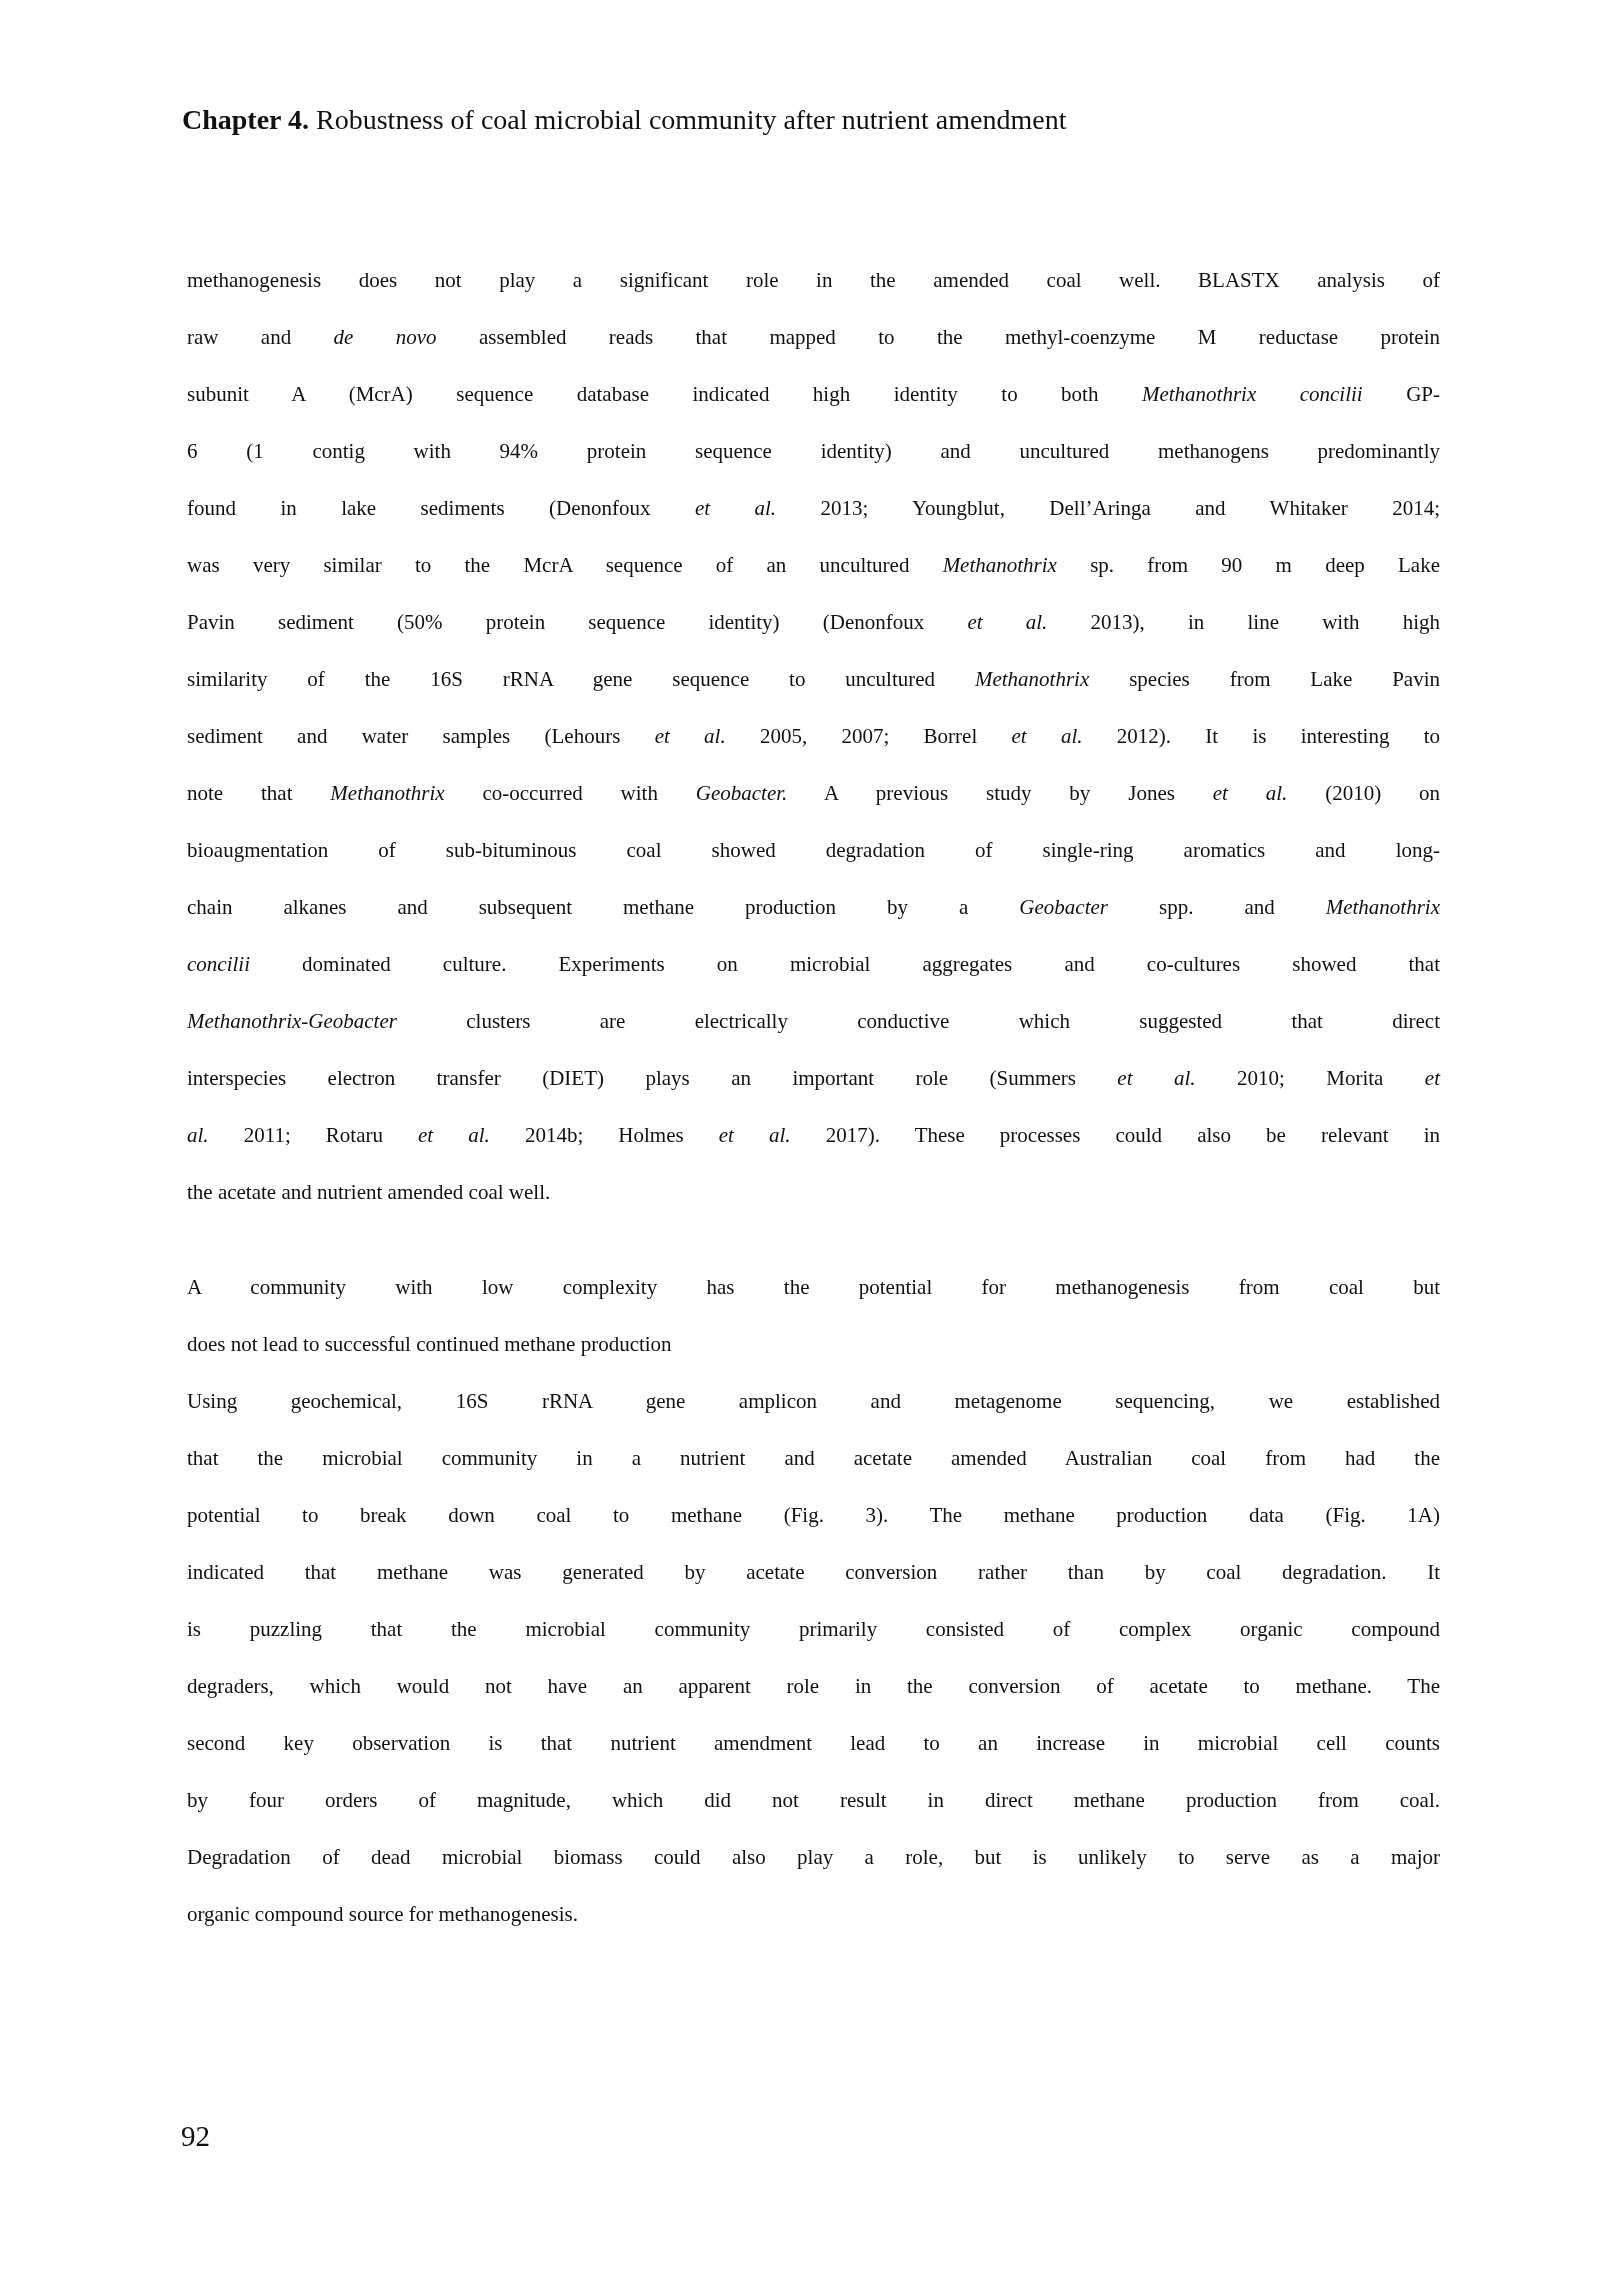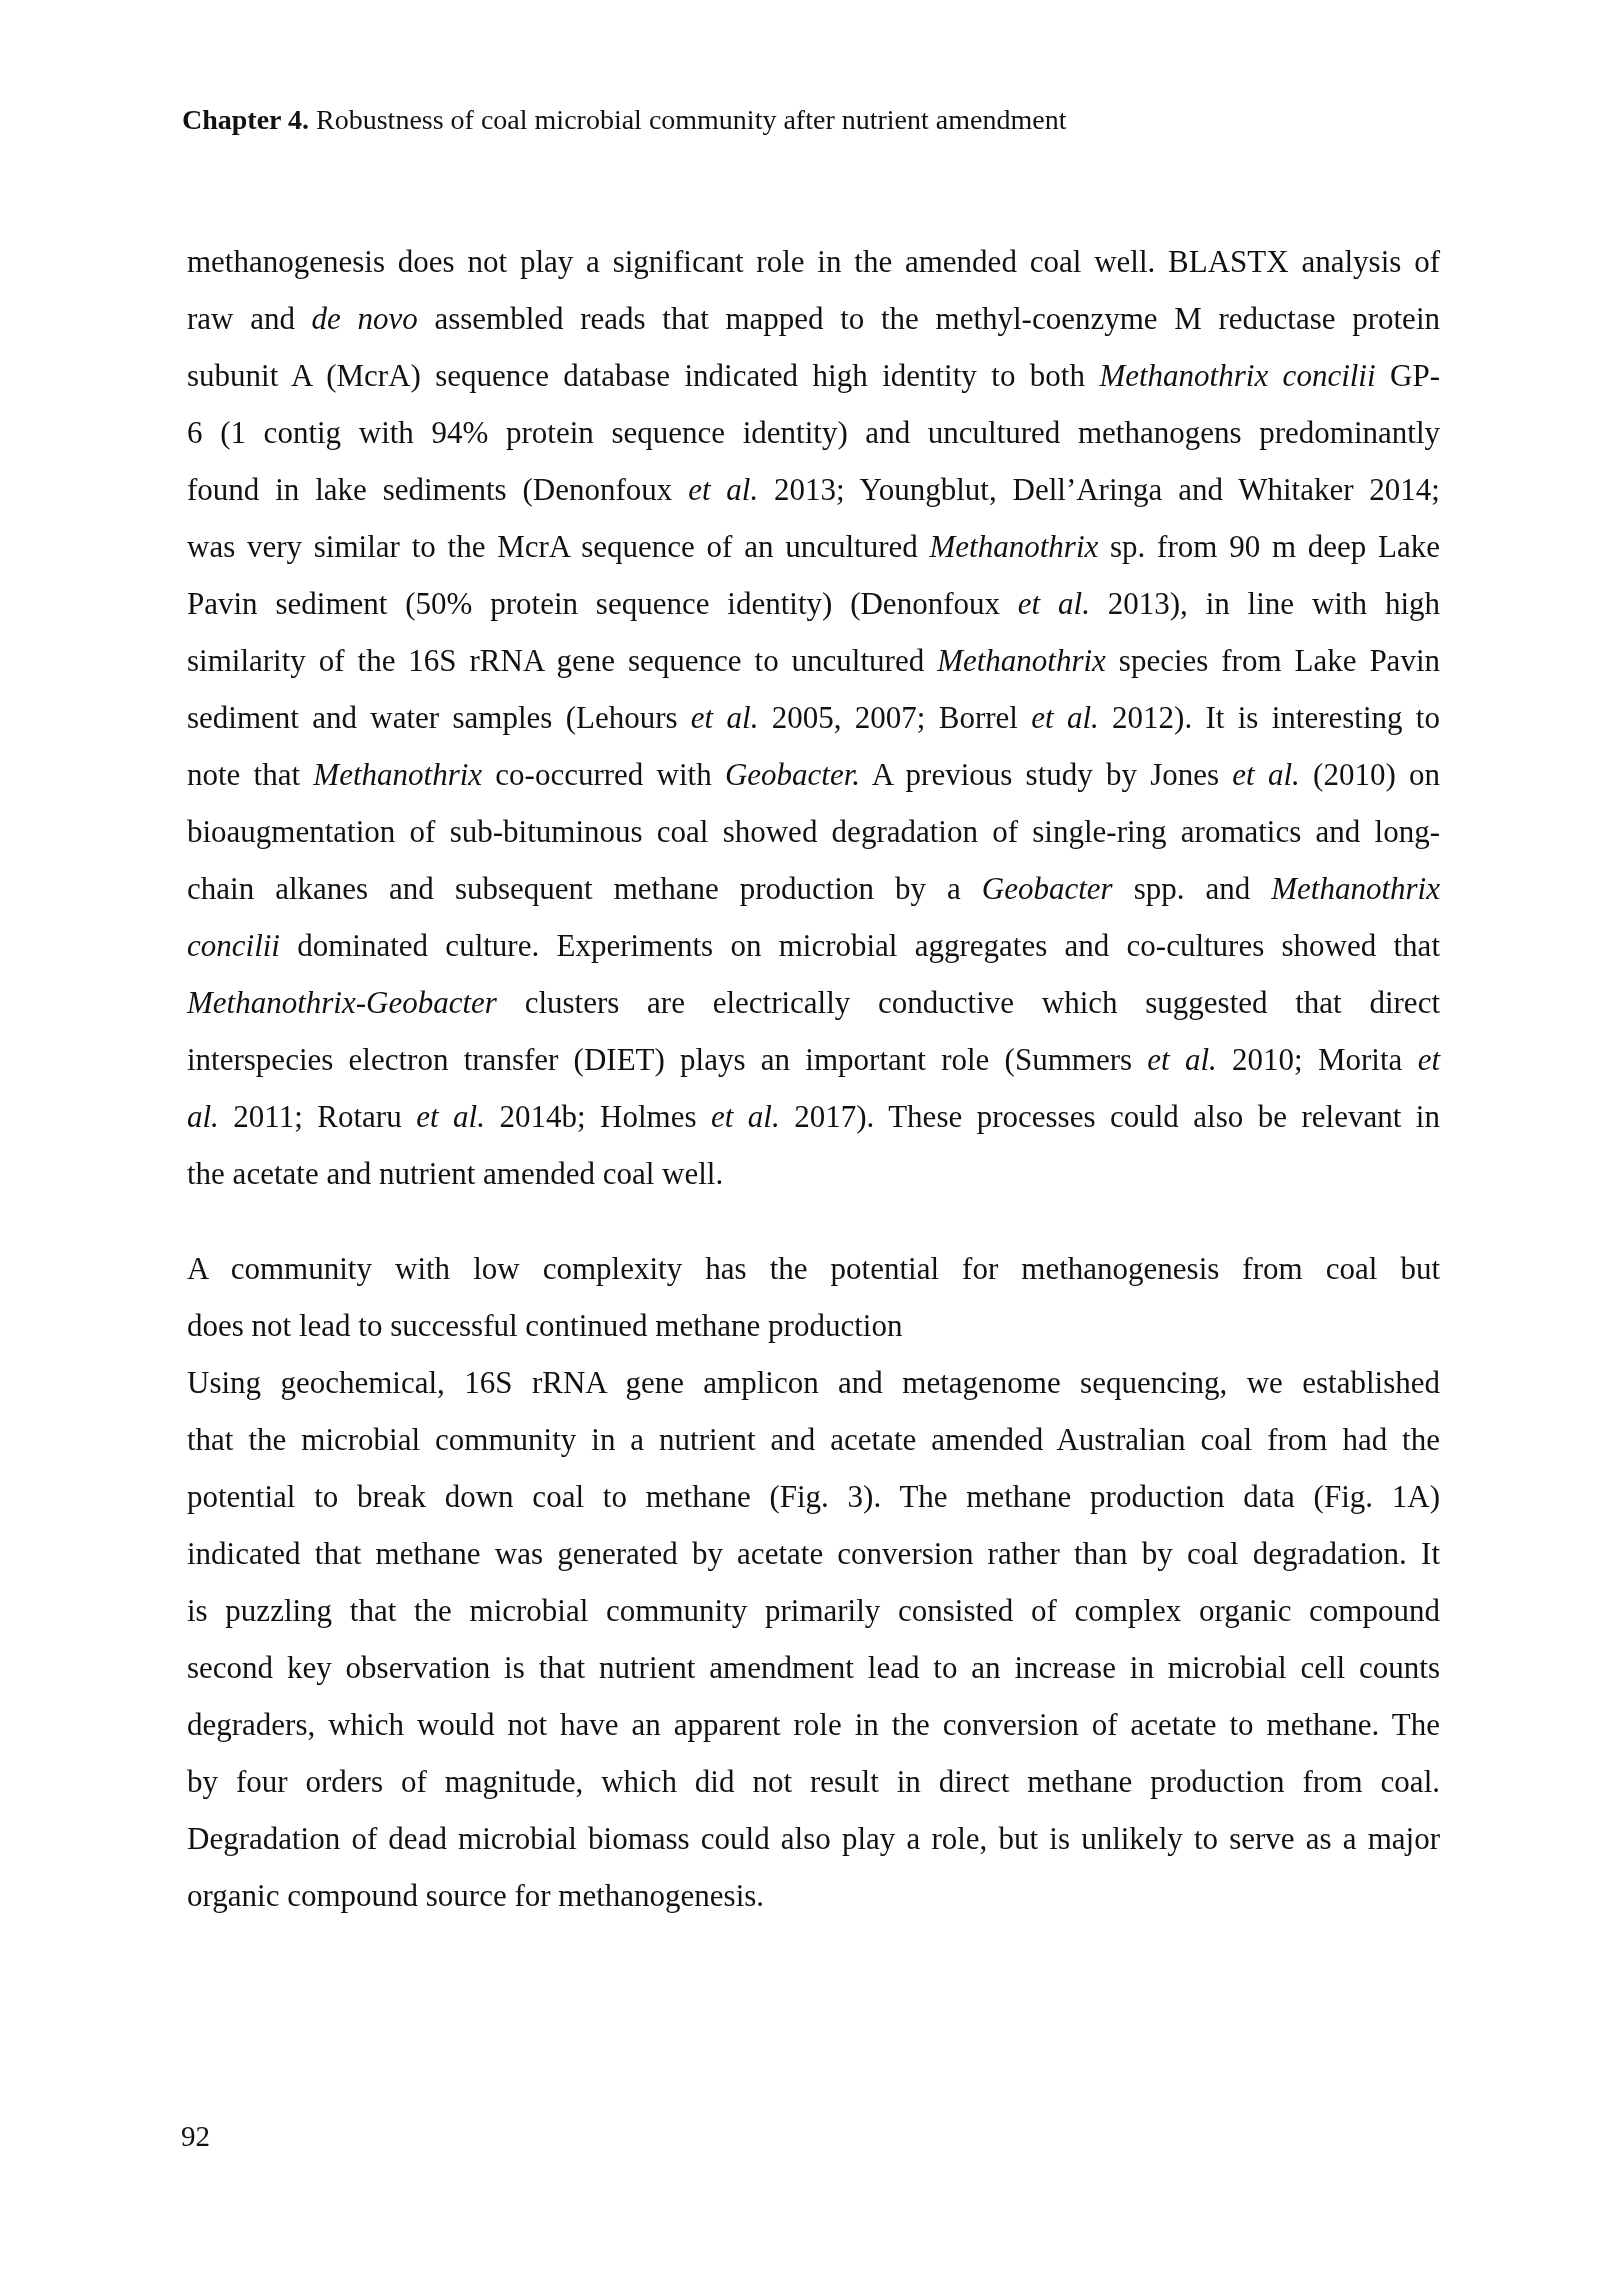--- a/index.html
+++ b/index.html
@@ -1,19 +1,19 @@
 <!DOCTYPE html>
 <html style="font-size:12px"><head>
 <meta charset="utf-8">
 <style>
   html, body { margin: 0; padding: 0; background: #ffffff; }
   body { width: 1618px; height: 2284px; position: relative; overflow: hidden; font-family: "Liberation Serif", "DejaVu Serif", serif; color: #111; }
   .running-header { position: absolute; left: 182px; top: 104px; font-size: 28px; letter-spacing: 0; }
   .running-header b { font-weight: bold; text-align: right; }
-  .body { position: absolute; left: 187px; top: 233px; width: 1253px; font-size: 31px; line-height: 57px; text-align: justify; }
+  .body { position: absolute; left: 187px; top: 252px; width: 1253px; font-size: 21px; line-height: 57px; text-align: justify; }
   .body p { margin: 0; }
   .body p .line { display: block; text-align: justify; text-align-last: justify; }
   .body p .line.last { text-align-last: left; }
   .section-heading { font-weight: normal; margin-top: 38px !important; }
   .pagenum { position: absolute; left: 181px; top: 2120px; font-size: 29px; }
   i { font-style: italic; }
 </style>
 </head>
 <body>
 
@@ -45,22 +45,22 @@
   <p id="heading" class="section-heading">
     <span class="line">A community with low complexity has the potential for methanogenesis from coal but</span>
     <span class="line last">does not lead to successful continued methane production</span>
   </p>
   <p id="p2">
       <span class="line"><span>Using geochemical, 16S rRNA gene amplicon and metagenome sequencing, we established</span></span>
       <span class="line"><span>that the microbial community in a nutrient and acetate amended Australian coal from had the</span></span>
       <span class="line"><span>potential to break down coal to methane (Fig. 3). The methane production data (Fig. 1A)</span></span>
       <span class="line"><span>indicated that methane was generated by acetate conversion rather than by coal degradation. It</span></span>
       <span class="line"><span>is puzzling that the microbial community primarily consisted of complex organic compound</span></span>
+      <span class="line"><span>degraders, which would not have an apparent role in the conversion of acetate to methane. The</span></span>
       <span class="line"><span>second key observation is that nutrient amendment lead to an increase in microbial cell counts</span></span>
-      <span class="line"><span>degraders, which would not have an apparent role in the conversion of acetate to methane. The</span></span>
       <span class="line"><span>by four orders of magnitude, which did not result in direct methane production from coal.</span></span>
       <span class="line"><span>Degradation of dead microbial biomass could also play a role, but is unlikely to serve as a major</span></span>
       <span class="line last"><span>organic compound source for methanogenesis.</span></span>
     </p>
 </div>
 
 <div class="pagenum">92</div>
 
 
 </body></html>

